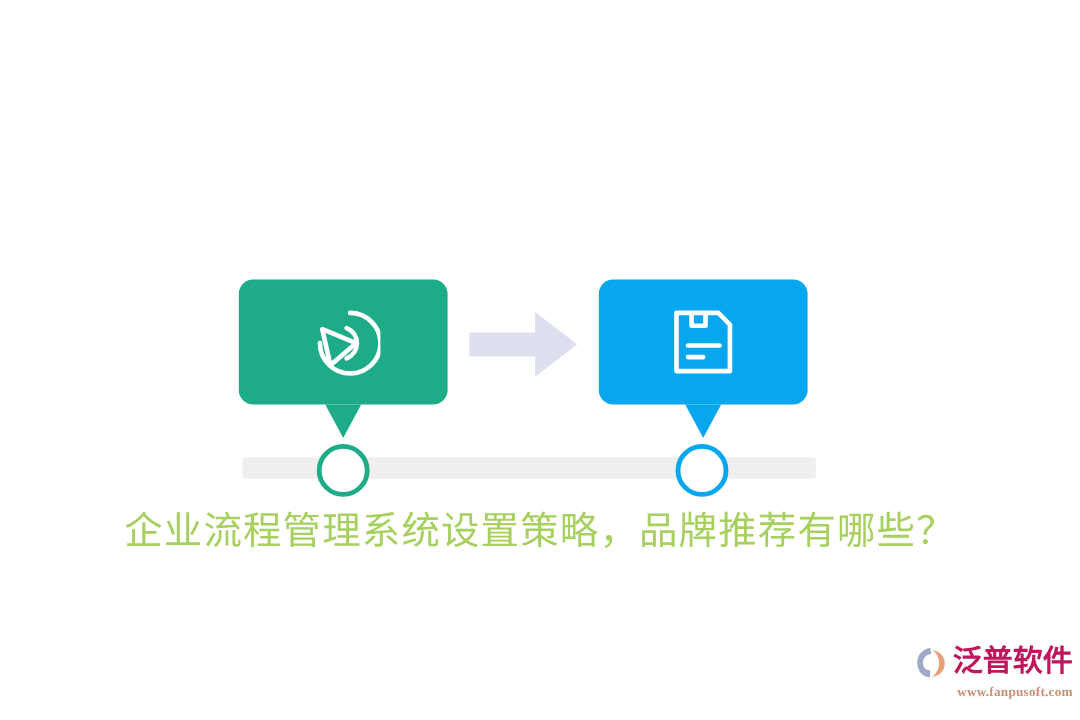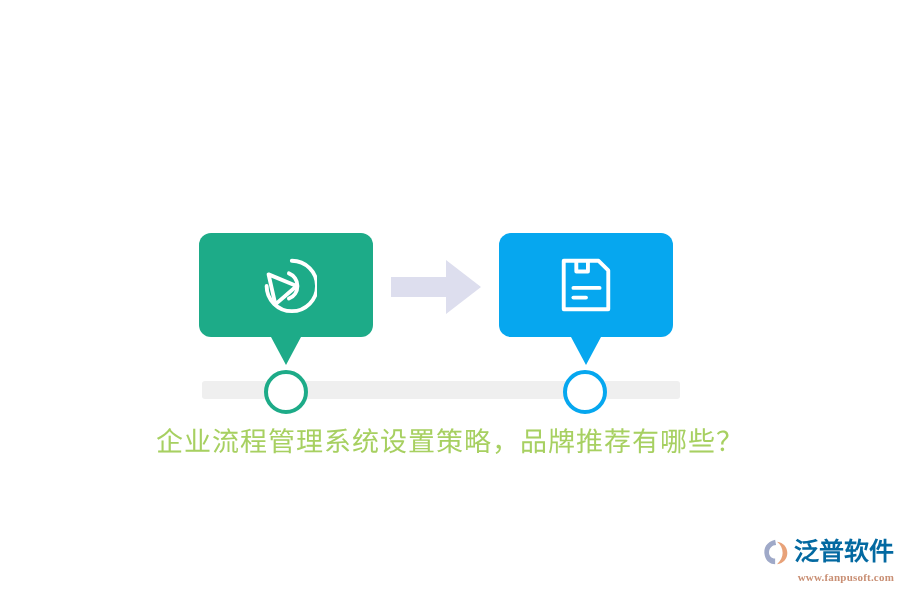--- a/index.html
+++ b/index.html
@@ -102,21 +102,21 @@
     border: 4px solid #06A7EF;
   }
 
   
   #caption {
     position: absolute;
     left: 0;
     top: 423px;
     width: 900px;
     text-align: center;
-    font-size: 27px;
+    font-size: 32px;
     line-height: 38px;
     letter-spacing: 1px;
     color: #A7D061;
     font-family: "Liberation Serif", "DejaVu Serif", serif;
     white-space: nowrap;
   }
 
   
   #watermark {
     position: absolute;
@@ -131,21 +131,21 @@
     height: 34px;
   }
   #watermark-logo {
     width: 30px;
     height: 30px;
     flex: 0 0 30px;
   }
   #watermark-brand {
     font-size: 25px;
     line-height: 30px;
-    color: #0369a1;
+    color: #be185d;
     font-family: "Liberation Serif", "DejaVu Serif", serif;
     font-weight: bold;
     letter-spacing: 0px;
     margin-left: 2px;
     white-space: nowrap;
   }
   #watermark-url {
     font-size: 11px;
     line-height: 16px;
     color: #C98F74;

